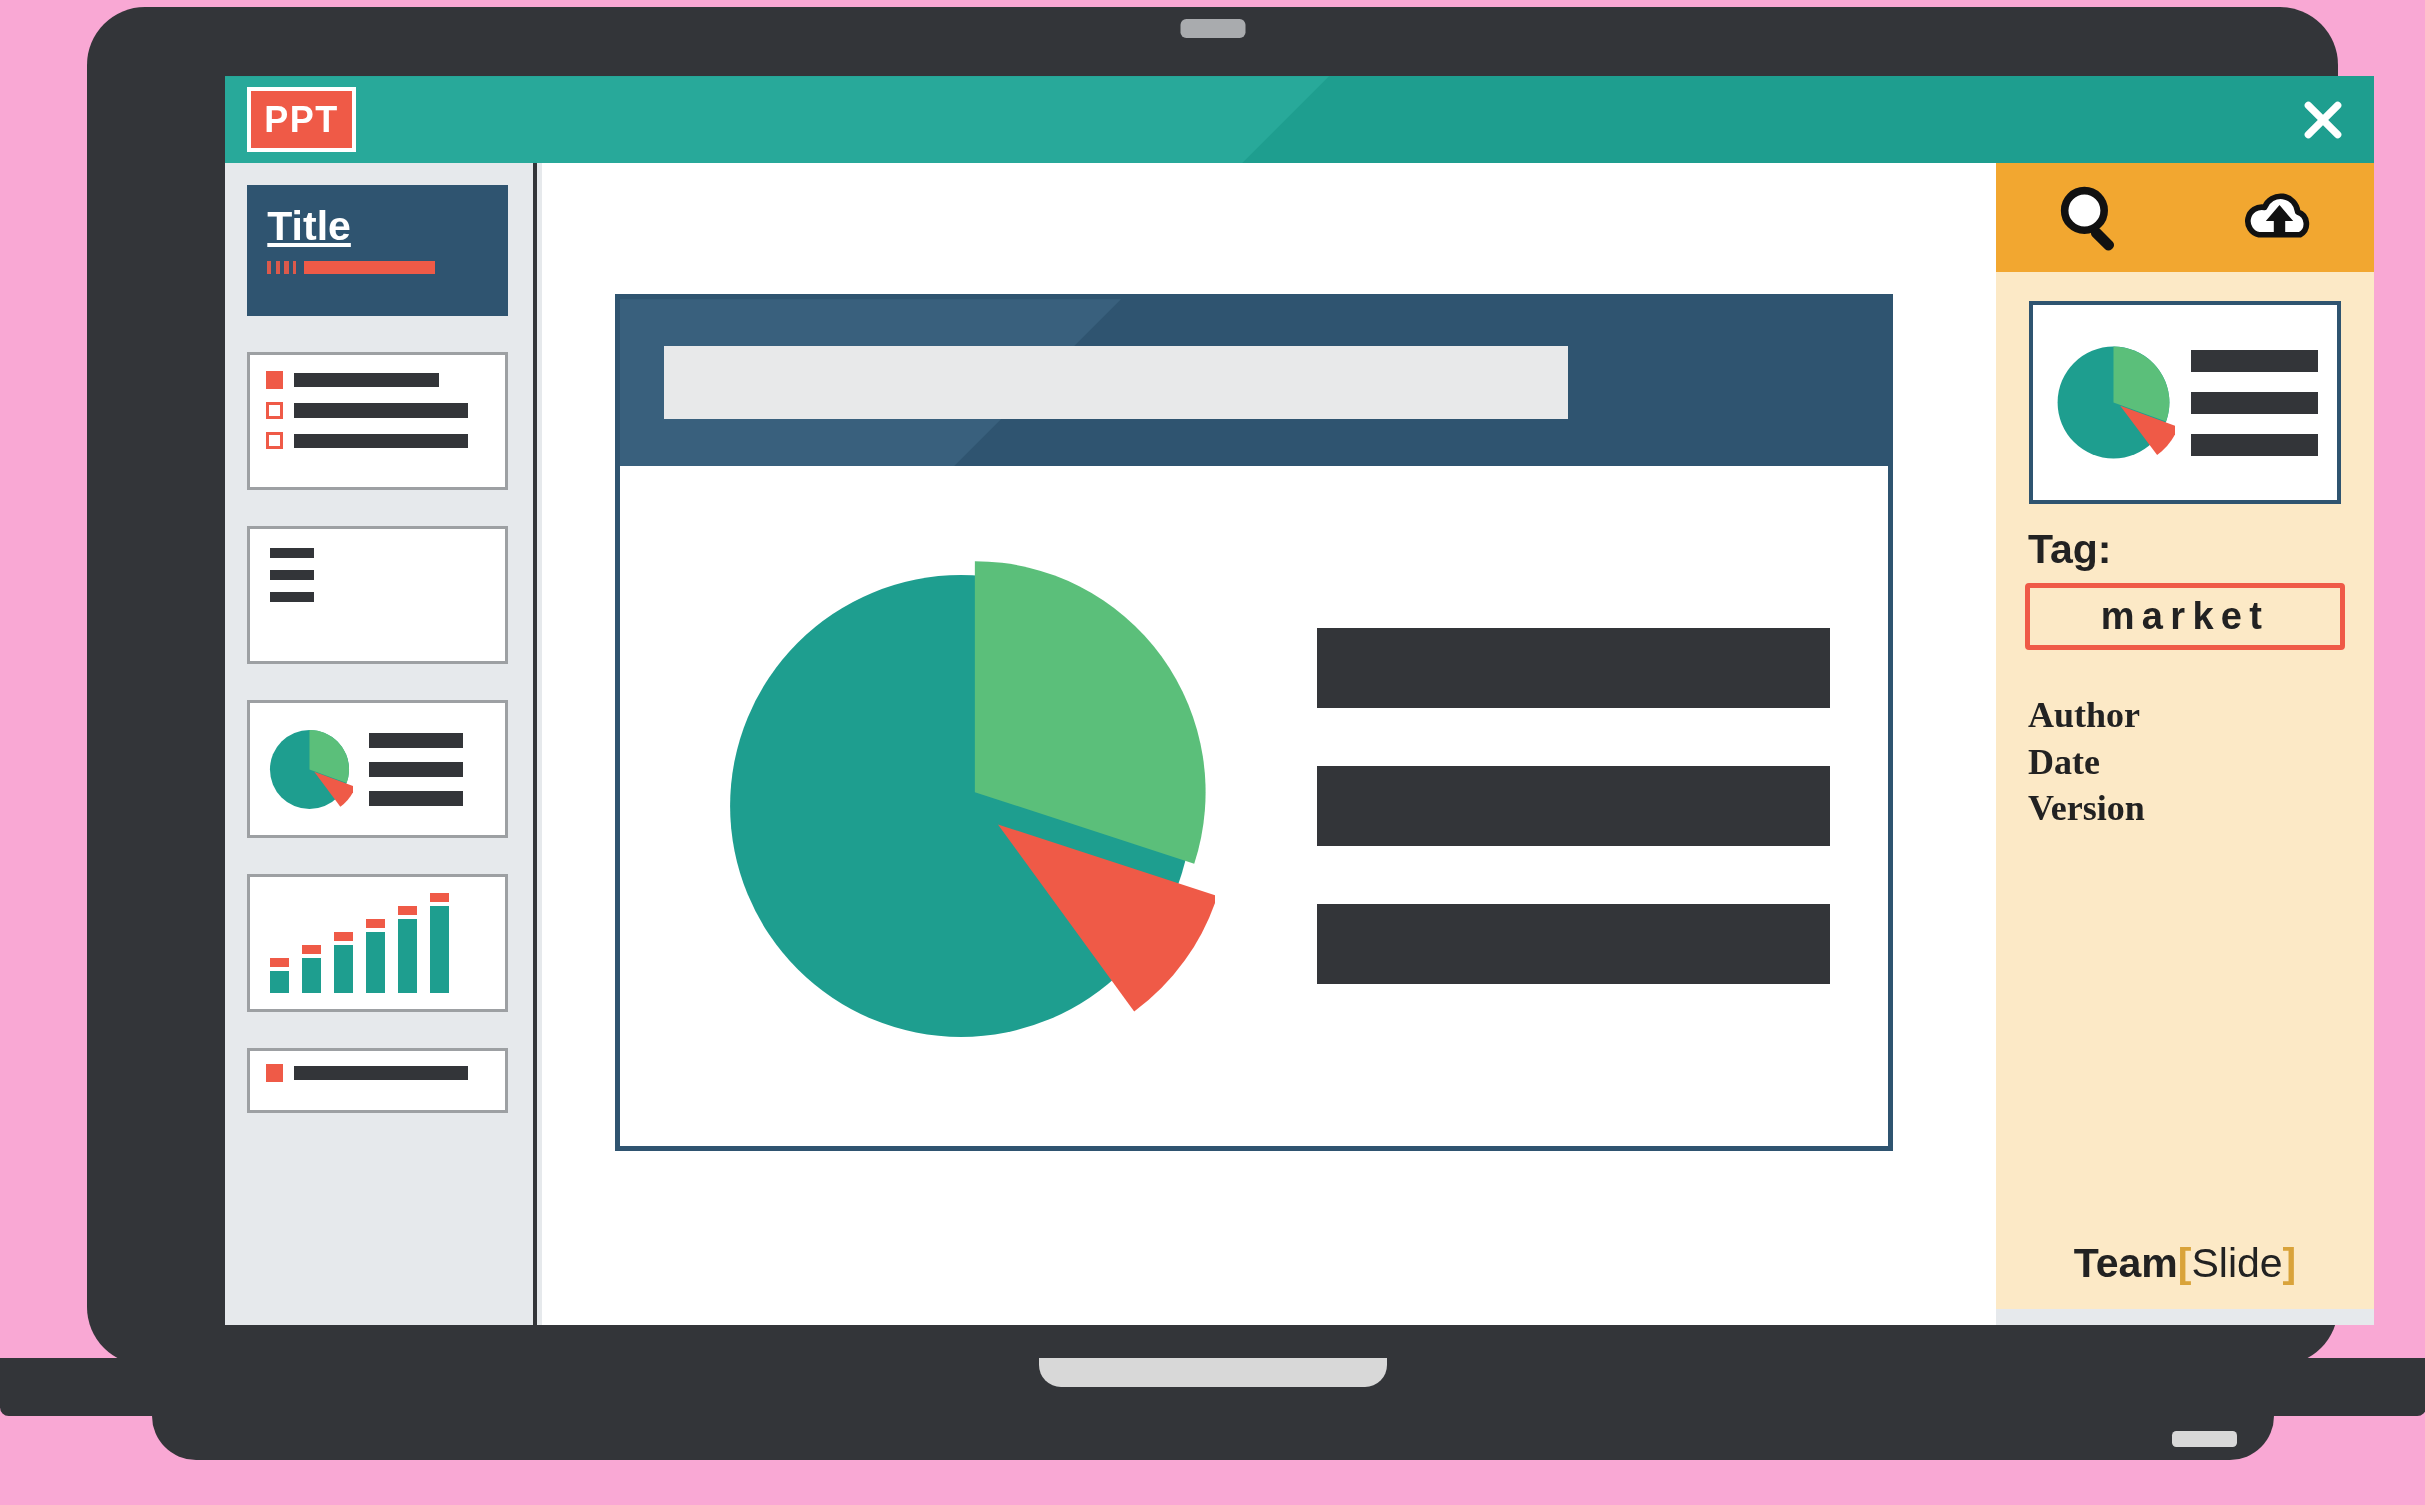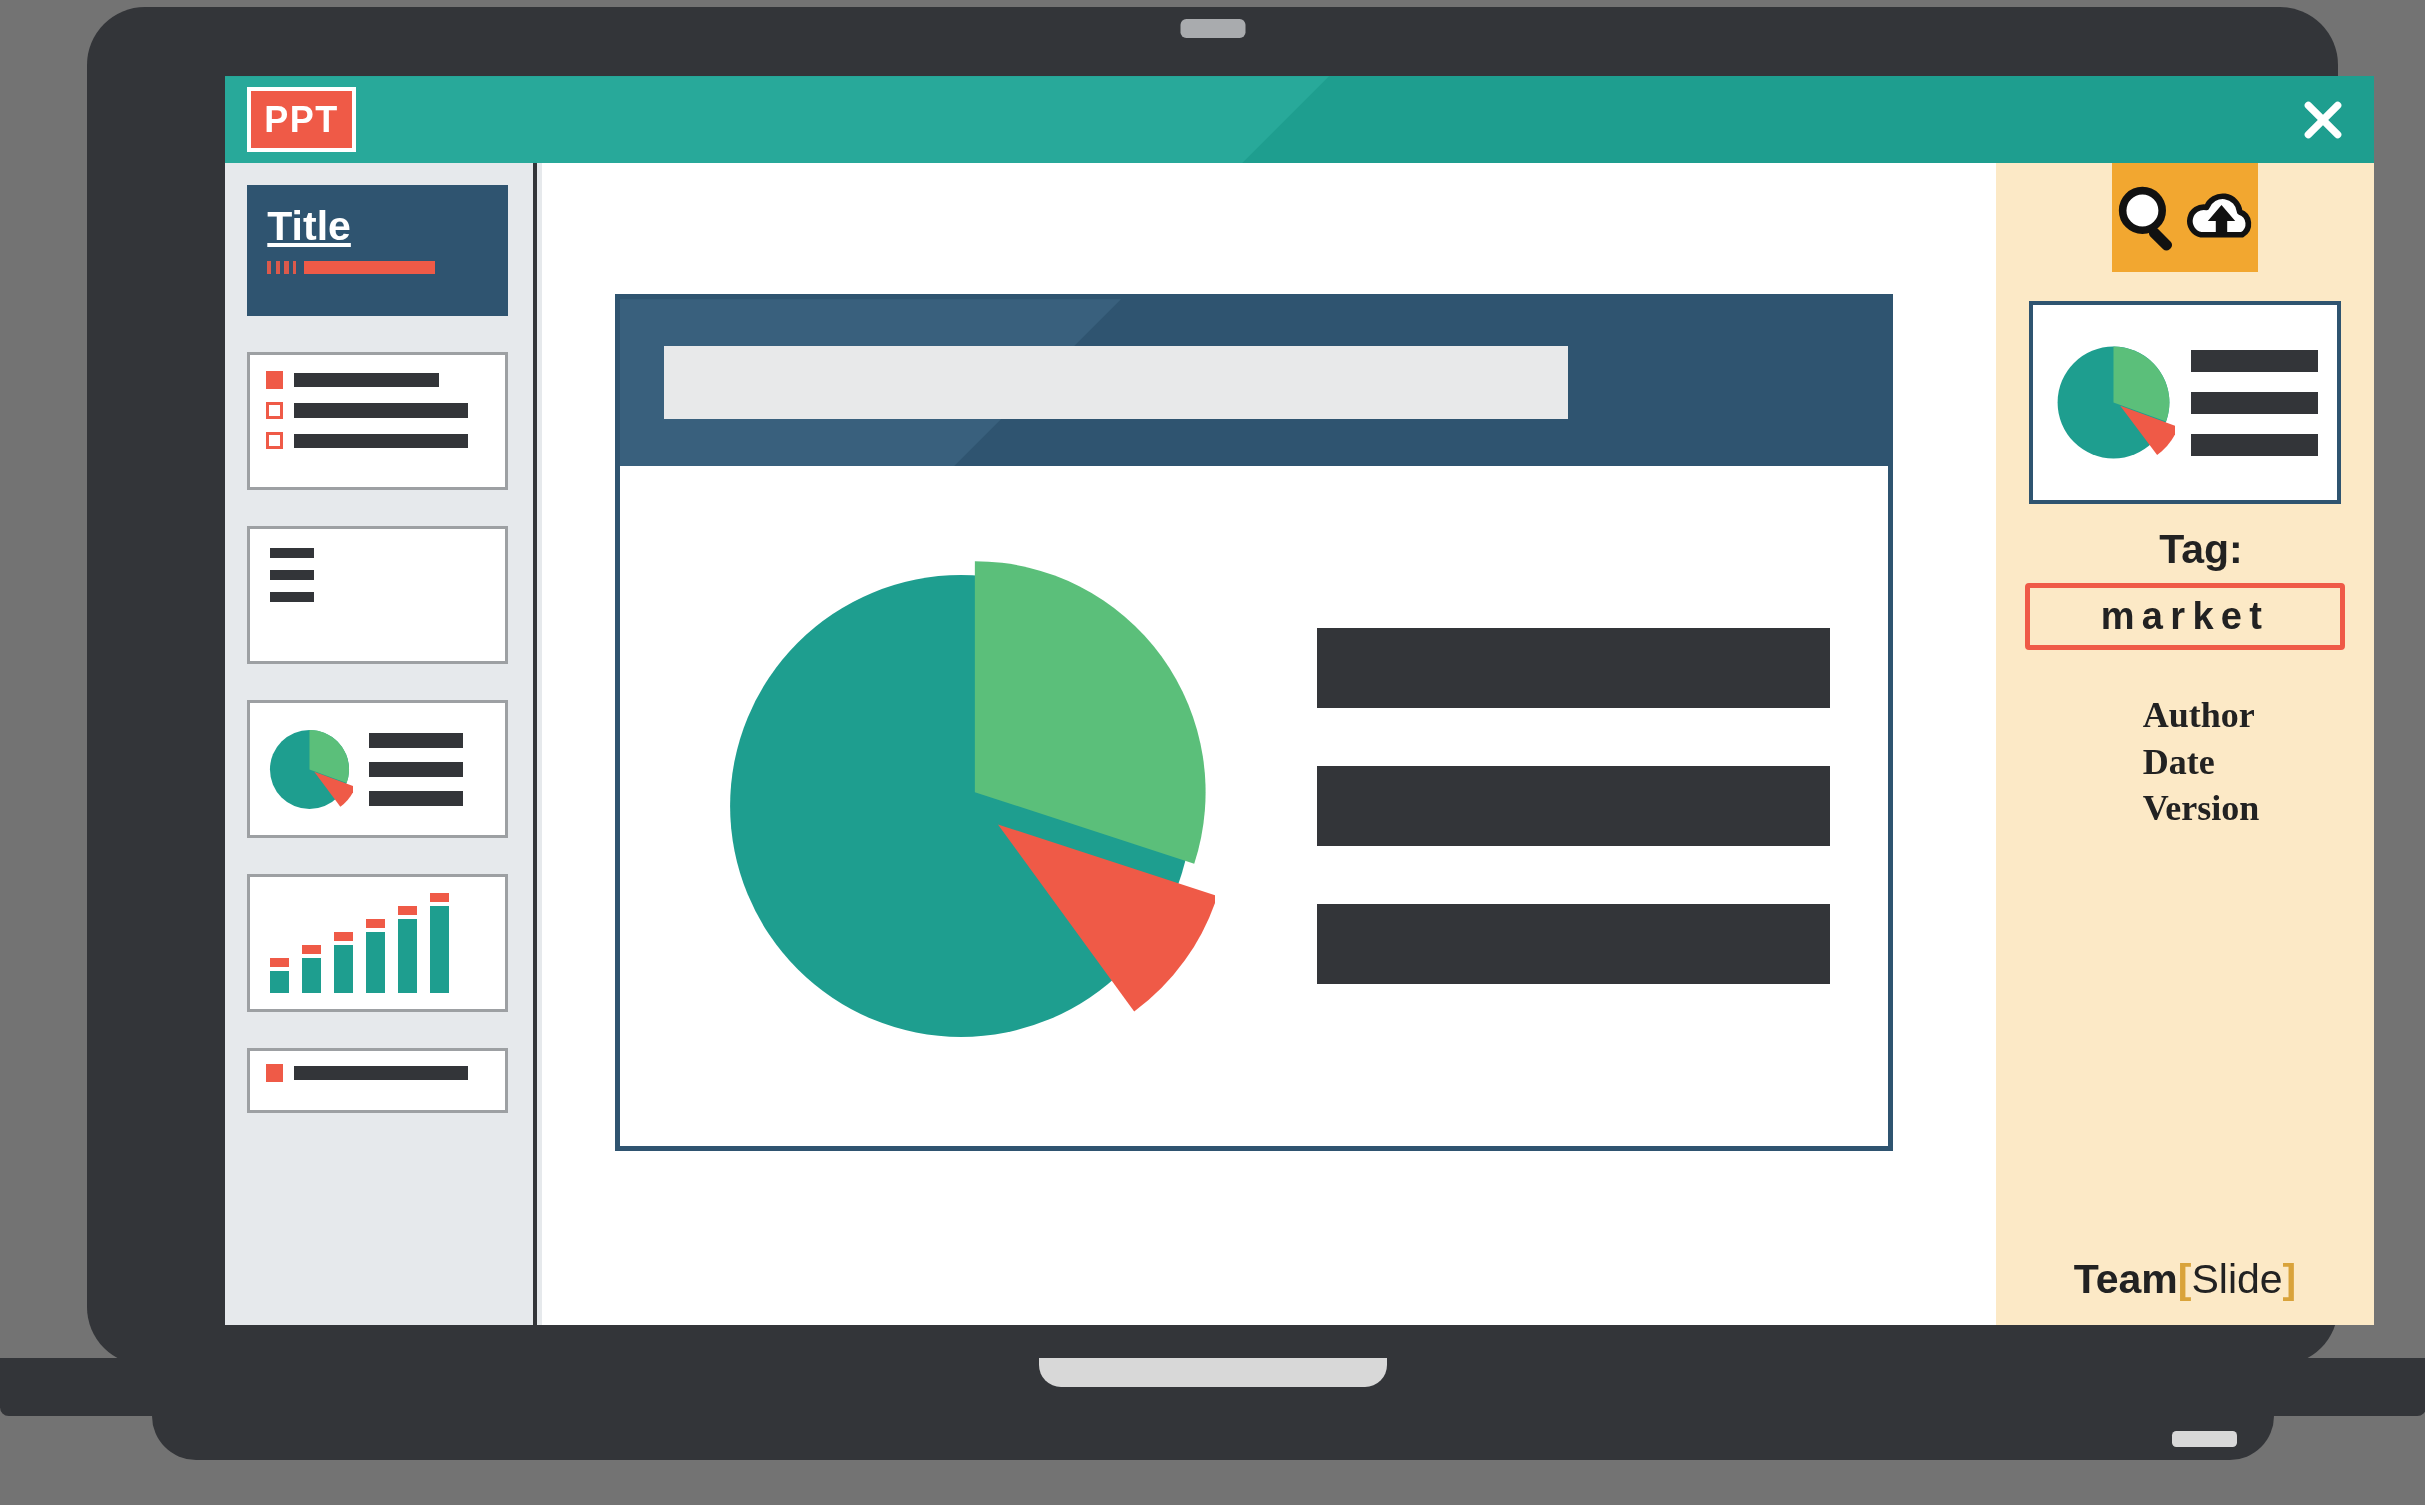--- a/index.html
+++ b/index.html
@@ -3,21 +3,21 @@
 <meta charset="utf-8">
 <style>
   * { box-sizing: border-box; margin: 0; padding: 0; }
   html, body { width: 100%; height: 100%; background: #fff; }
   body { font-family: Arial, Helvetica, sans-serif; }
 
   .stage {
     width: 2426px;
     height: 1506px;
     position: relative;
-    background: #737373;
+    background: #f9a8d4;
   }
 
   
   .laptop {
     position: absolute;
     left: 87px;
     top: 7.3px;
     width: 2251px;
     height: 1358px;
     background: #333539;
@@ -206,26 +206,25 @@
   }
   .canvas-body svg.pie { width:508px; height:508px; flex:0 0 auto; }
   .legend { flex:1; display:flex; flex-direction:column; gap:58px; }
   .legend .lg { height:80px; background:#333539; }
 
   
   .sidebar {
     position:absolute;
     right:0;
     top:87px;
-    bottom:0;
+    bottom:16px;
     width:378px;
     background:#fce9c6;
     display:flex;
     flex-direction:column;
-    align-items:center;
   }
   .sidebar-top {
     height:109px;
     background:#f2a730;
     display:flex;
     align-items:center;
     justify-content:space-around;
   }
   .sidebar-top svg { width:73px; height:73px; }
   .icon-btn { cursor:pointer; }

